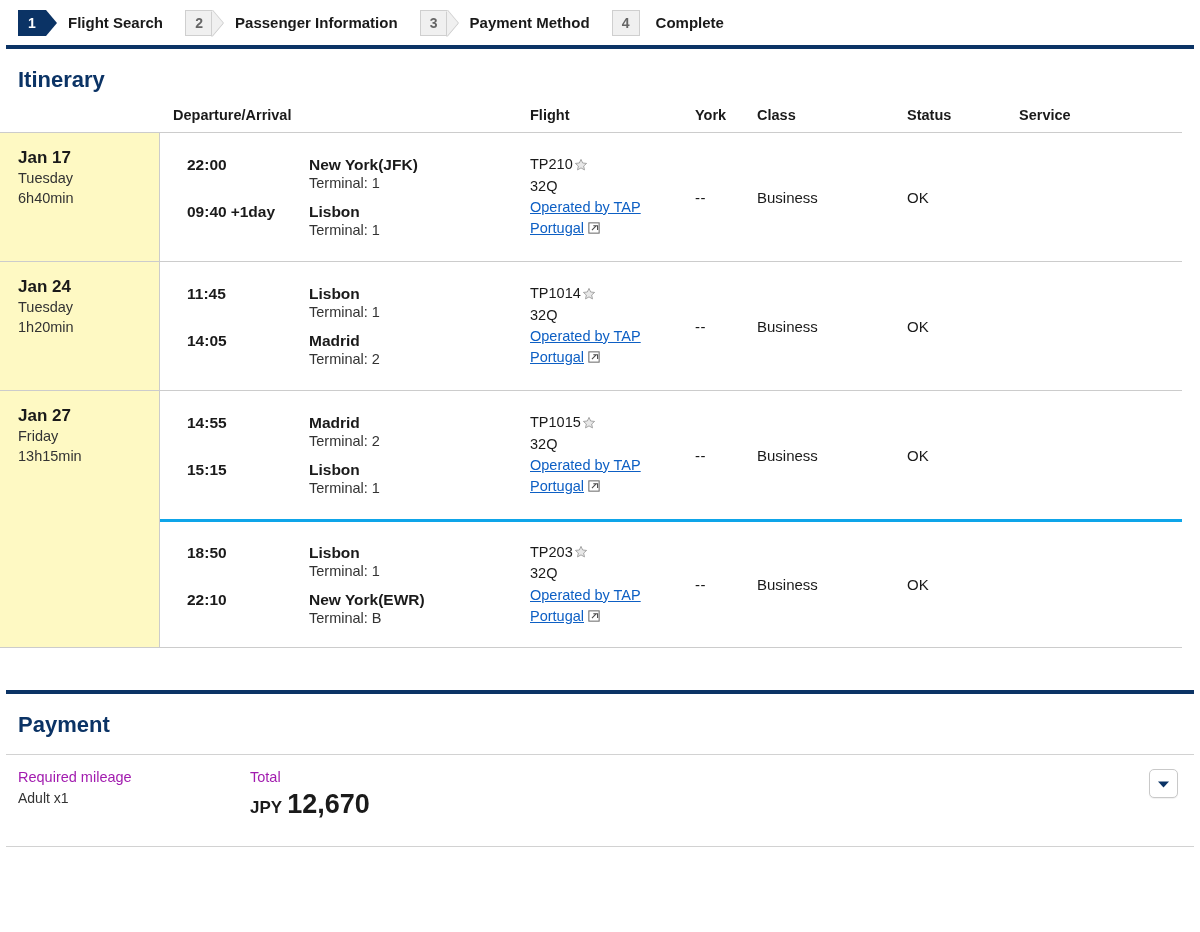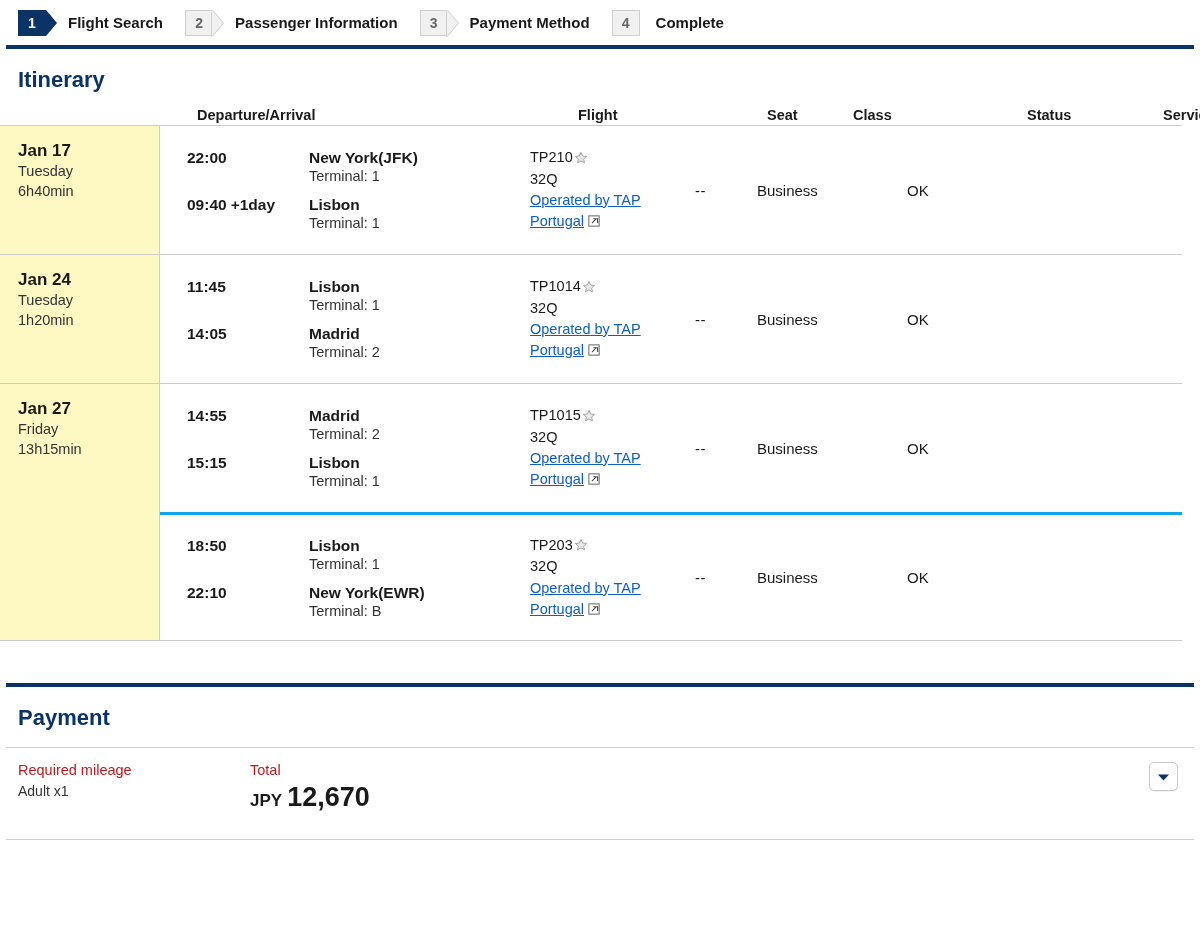--- a/index.html
+++ b/index.html
@@ -94,23 +94,22 @@
   }
 
   
   .itin {
     width: 1182px;
     margin-left: 0;
   }
   .itin-head {
     display: flex;
     align-items: center;
-    padding-bottom: 2px;
+    padding-bottom: 9px;
     border-bottom: 1px solid #cccccc;
-    gap: 24px;
   }
   .itin-head .th {
     font-size: 14.5px;
     font-weight: 700;
     color: #1a1a1a;
   }
 
   .c-date    { width: 160px; flex: 0 0 160px; }
   .c-depart  { width: 370px; flex: 0 0 370px; padding-left: 13px; }
   .c-flight  { width: 165px; flex: 0 0 165px; }
@@ -238,21 +237,21 @@
     align-items: flex-start;
     padding: 14px 0 0 18px;
     position: relative;
   }
   .pay-block { margin-right: 0; }
   .pay-block.b1 { width: 232px; }
   .pay-block.b2 { width: 232px; }
   .pay-block.b3 { width: 400px; }
   .pay-label {
     font-size: 14.5px;
-    color: #b91c1c;
+    color: #a21caf;
     margin-bottom: 4px;
   }
   .pay-value {
     font-size: 27px;
     font-weight: 700;
     color: #1a1a1a;
     line-height: 1.15;
     white-space: nowrap;
   }
   .pay-value .unit {
@@ -320,21 +319,21 @@
 <div class="navy-rule"></div>
 
 <div class="section-title">Itinerary</div>
 
 <div class="itin">
 
   <div class="itin-head">
     <div class="th c-date"></div>
     <div class="th c-depart">Departure/Arrival</div>
     <div class="th c-flight">Flight</div>
-    <div class="th c-seat">Seat</div>
+    <div class="th c-seat">York</div>
     <div class="th c-class">Class</div>
     <div class="th c-status">Status</div>
     <div class="th c-service">Service</div>
   </div>
 
   <div class="itin-row">
     <div class="date-cell c-date">
       <div class="date-main">Jan 17</div>
       <div class="date-sub">Tuesday</div>
       <div class="date-sub">6h40min</div>

